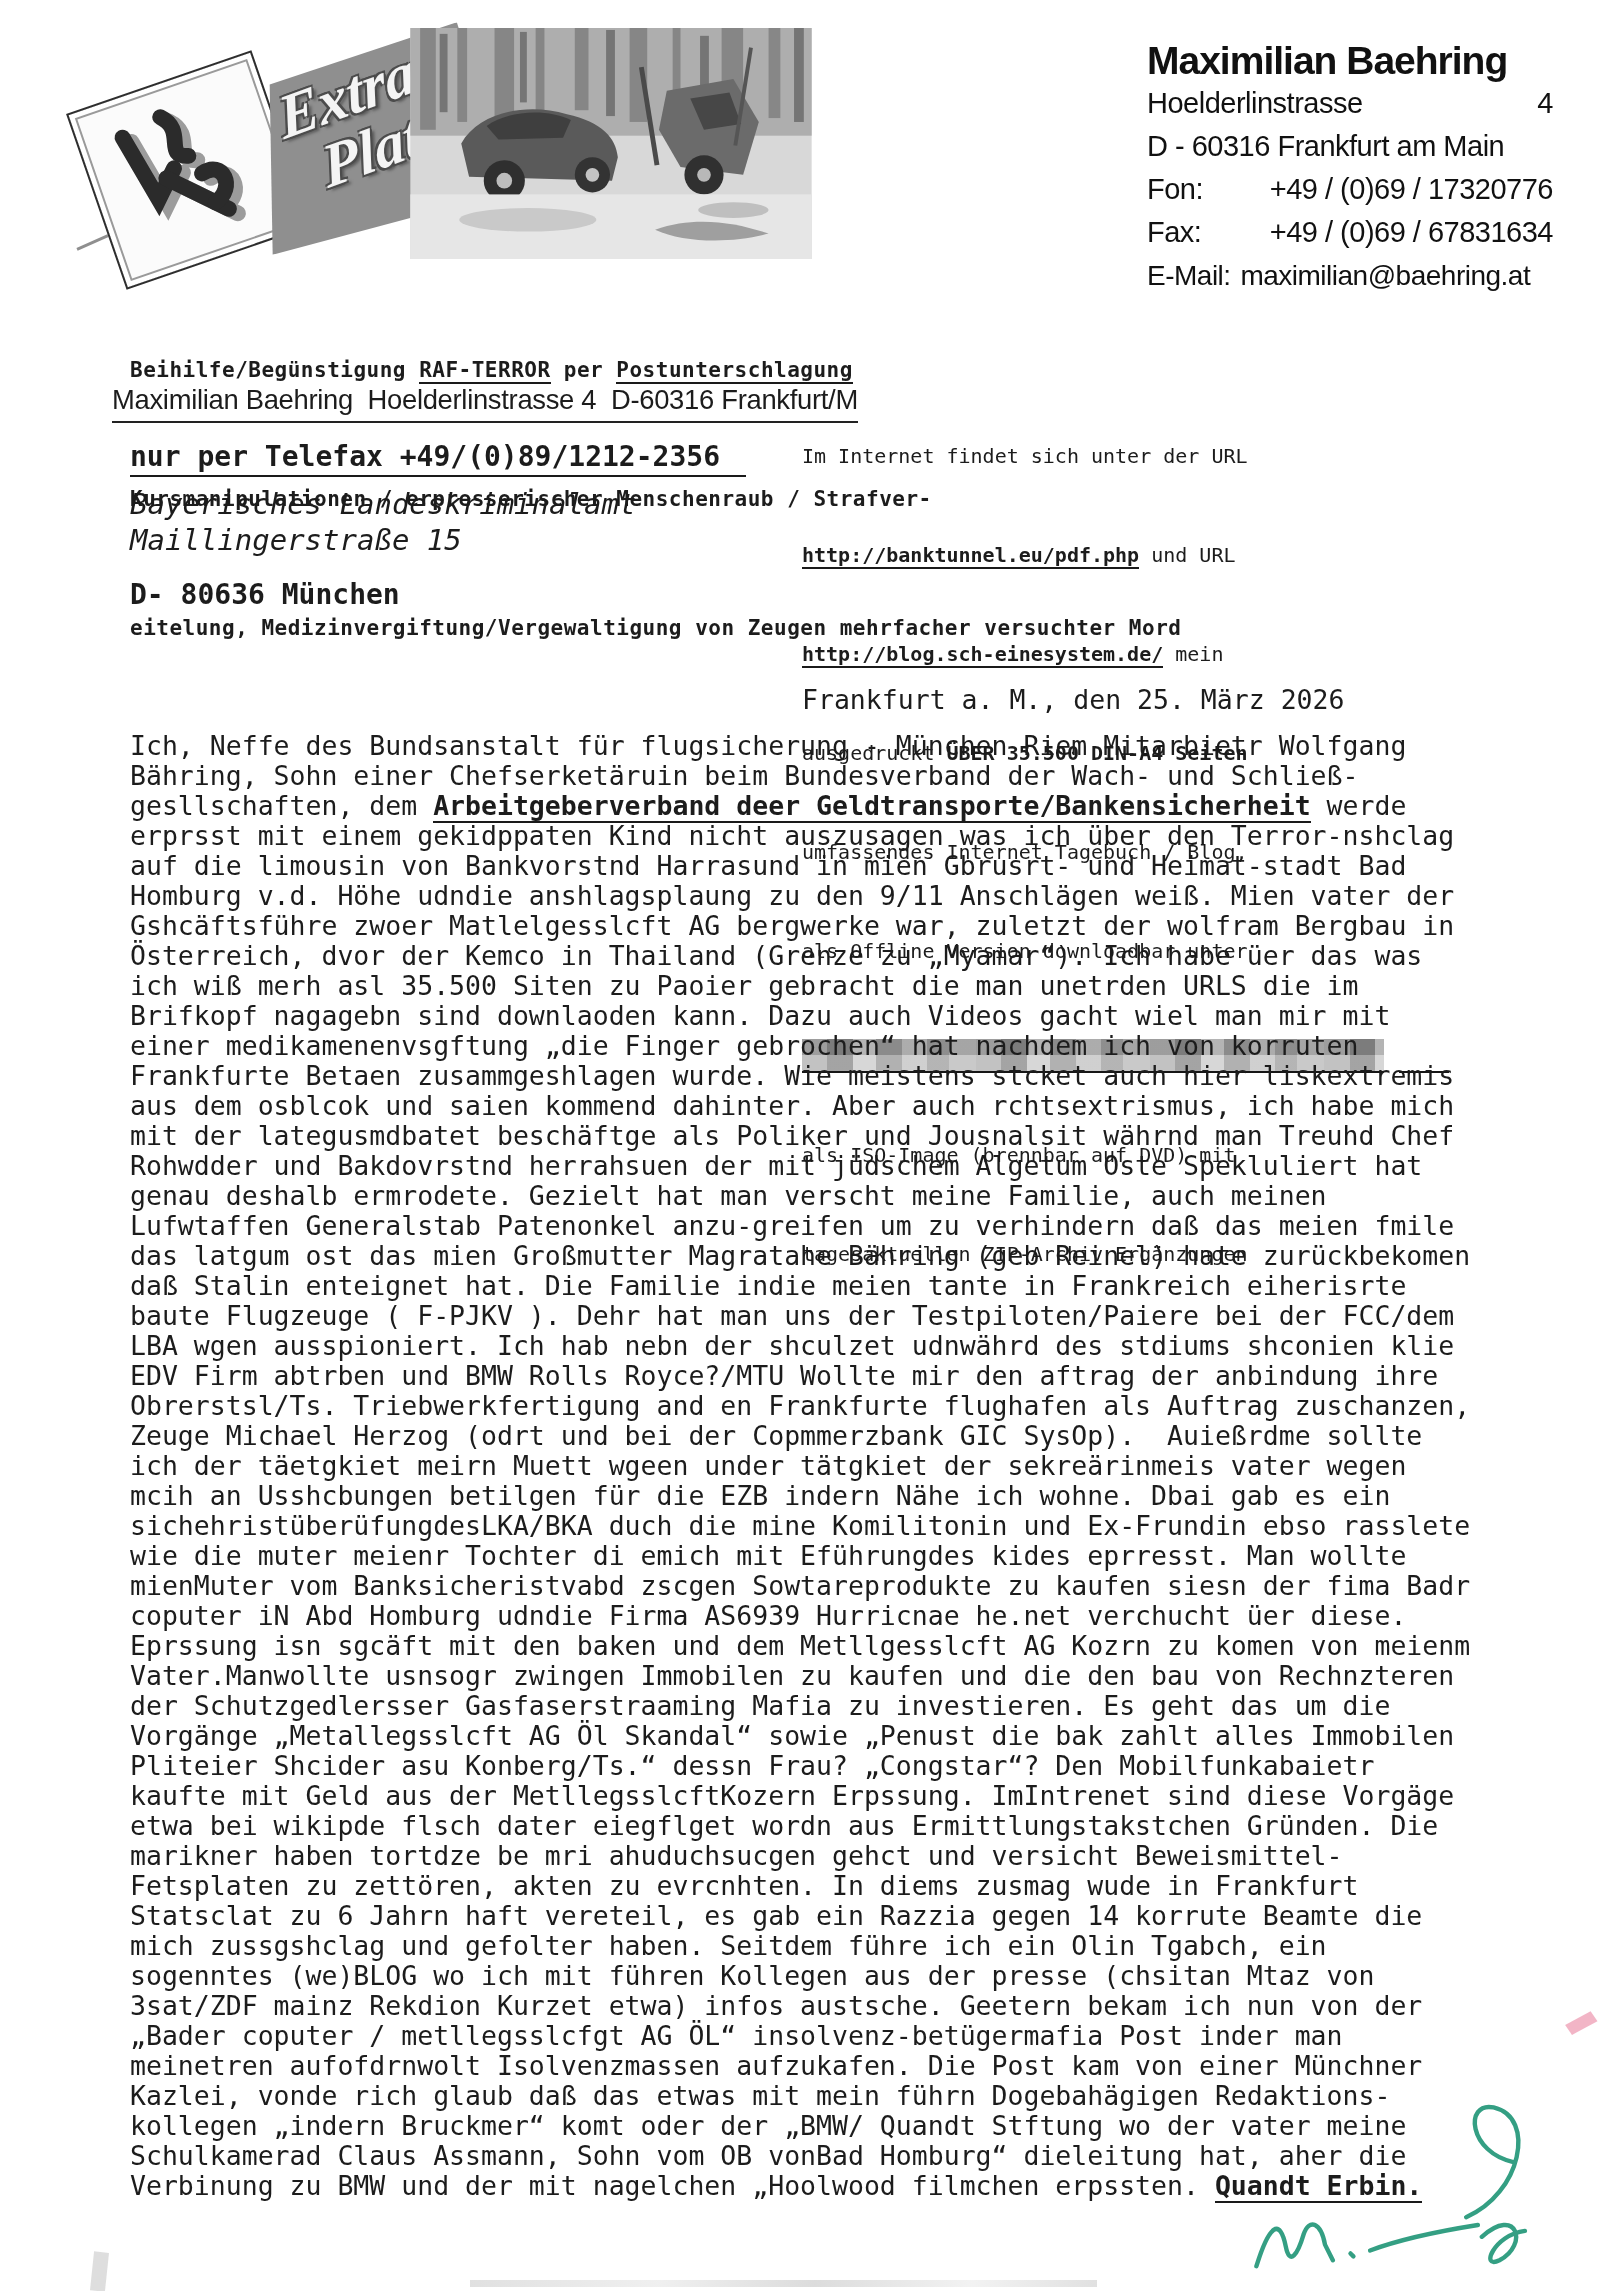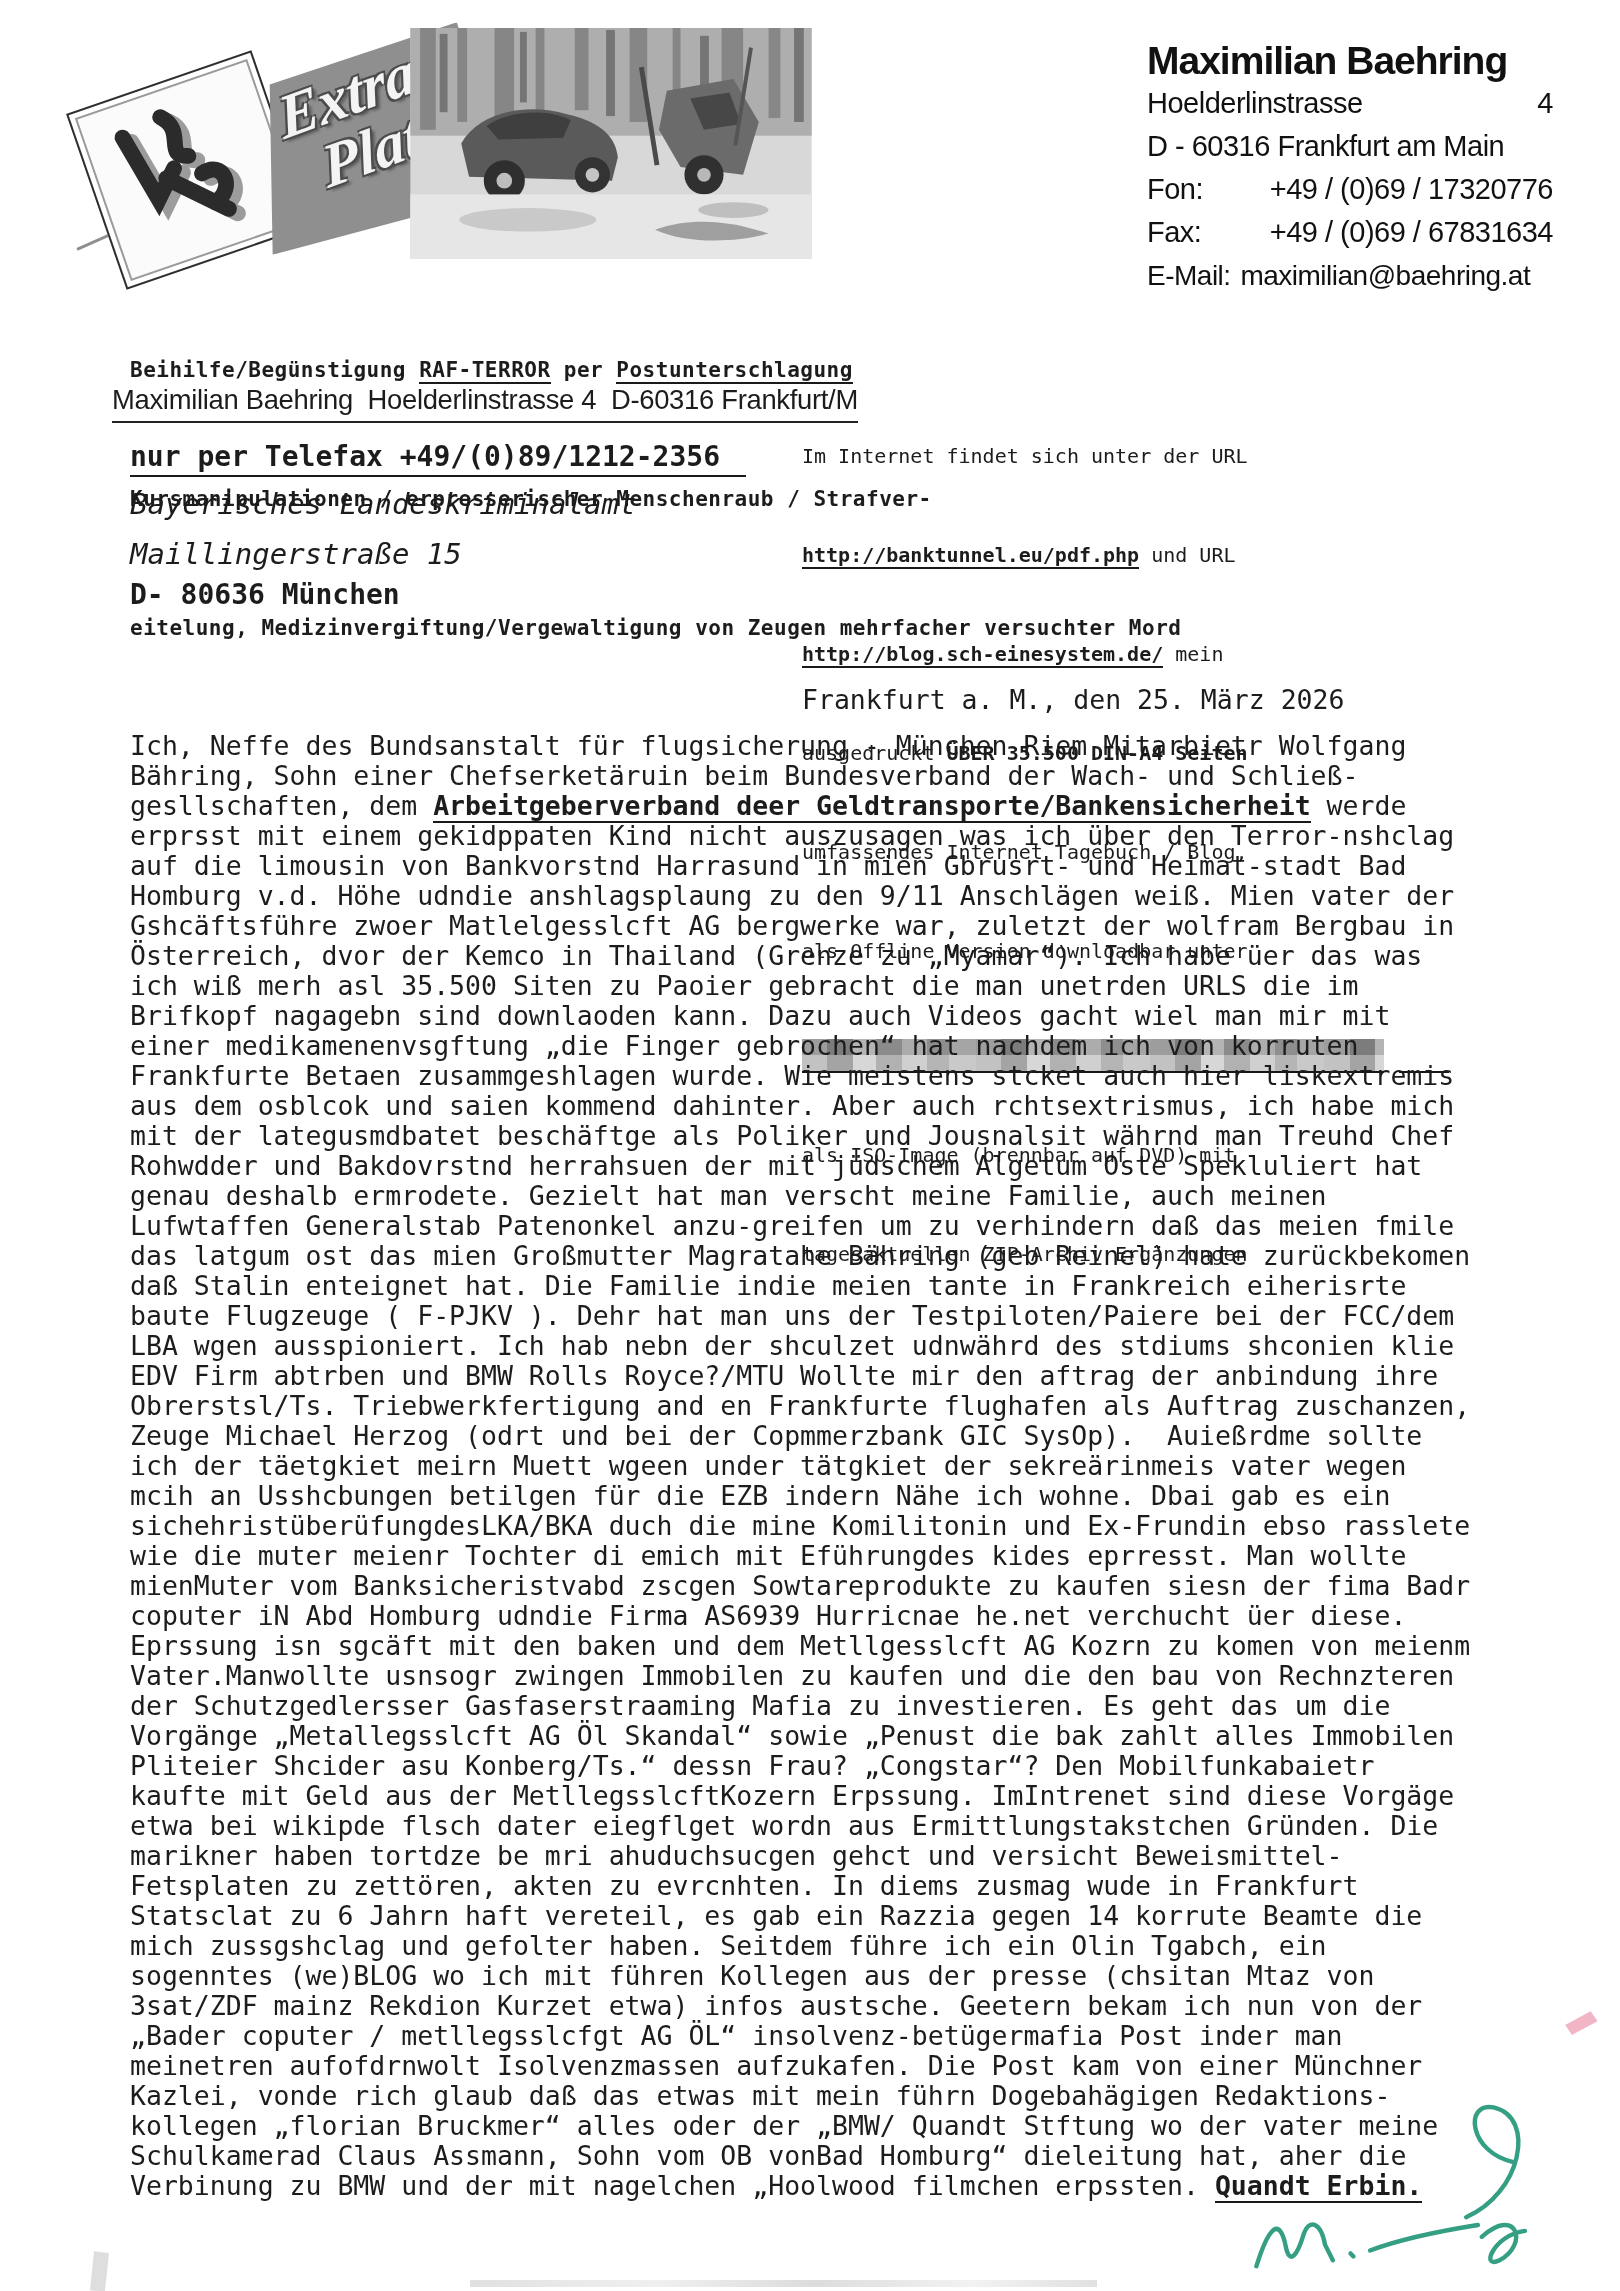--- a/index.html
+++ b/index.html
@@ -37,21 +37,21 @@
   .subject{left:130px;top:263px;font-weight:bold;font-size:21px;line-height:43px;letter-spacing:0.5px;white-space:pre;}
   .bu{font-weight:bold;border-bottom:2.9px solid #1a1a1a;}
   .b{font-weight:bold;}
 
   
   .sender{left:112px;top:384px;font-family:"Liberation Sans","DejaVu Sans",sans-serif;
           font-size:27.4px;letter-spacing:-0.3px;border-bottom:2px solid #222;padding-bottom:4.9px;white-space:pre;}
   .faxline{left:130px;top:440px;font-weight:bold;font-size:28px;border-bottom:2.9px solid #1a1a1a;
            padding-bottom:2px;padding-right:25.5px;white-space:pre;}
   .recip1{left:130px;top:487px;font-style:italic;font-size:29px;white-space:pre;}
-  .recip2{left:130px;top:523px;font-style:italic;font-size:29px;white-space:pre;margin-top:14px;}
+  .recip2{left:130px;top:523px;font-style:italic;font-size:29px;white-space:pre;}
   .recip3{left:130px;top:578px;font-size:28px;font-weight:600;white-space:pre;}
 
   
   .info{left:802px;top:374px;font-size:20px;line-height:33px;white-space:pre;width:647px;}
   .redrow{height:39px;display:flex;align-items:flex-end;}
   .redbar{display:inline-block;width:619px;height:32px;border-bottom:2.9px solid #161616;
       background-image:
         repeating-linear-gradient(0deg, rgba(255,255,255,0.20) 0 15.7px, rgba(0,0,0,0.12) 15.7px 32px),
         repeating-linear-gradient(90deg,#b3b3b3 0 25.5px,#8d8d8d 25.5px 51px,#cdcdcd 51px 74px,#9e9e9e 74px 100px,#c4c4c4 100px 125px,#a2a2a2 125px 147px,#bcbcbc 147px 174px);}
   .redtail{display:inline-block;width:53px;height:32px;border-bottom:2.9px solid #161616;margin-left:15.7px;}
@@ -236,21 +236,21 @@
       <div class="bline"><span>etwa bei wikipde flsch dater eiegflget wordn aus Ermittlungstakstchen Gründen. Die</span></div>
       <div class="bline"><span>marikner haben tortdze be mri ahuduchsucgen gehct und versicht Beweismittel-</span></div>
       <div class="bline"><span>Fetsplaten zu zettören, akten zu evrcnhten. In diems zusmag wude in Frankfurt</span></div>
       <div class="bline"><span>Statsclat zu 6 Jahrn haft vereteil, es gab ein Razzia gegen 14 korrute Beamte die</span></div>
       <div class="bline"><span>mich zussgshclag und gefolter haben. Seitdem führe ich ein Olin Tgabch, ein</span></div>
       <div class="bline"><span>sogenntes (we)BLOG wo ich mit führen Kollegen aus der presse (chsitan Mtaz von</span></div>
       <div class="bline"><span>3sat/ZDF mainz Rekdion Kurzet etwa) infos austsche. Geetern bekam ich nun von der</span></div>
       <div class="bline"><span>„Bader coputer / metllegsslcfgt AG ÖL“ insolvenz-betügermafia Post inder man</span></div>
       <div class="bline"><span>meinetren aufofdrnwolt Isolvenzmassen aufzukafen. Die Post kam von einer Münchner</span></div>
       <div class="bline"><span>Kazlei, vonde rich glaub daß das etwas mit mein führn Dogebahägigen Redaktions-</span></div>
-      <div class="bline"><span>kollegen „florian Bruckmer“ alles oder der „BMW/ Quandt Stftung wo der vater meine</span></div>
+      <div class="bline"><span>kollegen „indern Bruckmer“ komt oder der „BMW/ Quandt Stftung wo der vater meine</span></div>
       <div class="bline"><span>Schulkamerad Claus Assmann, Sohn vom OB vonBad Homburg“ dieleitung hat, aher die</span></div>
       <div class="bline"><span>Verbinung zu BMW und der mit nagelchen „Hoolwood filmchen erpssten. </span><span class="bu">Quandt Erbin.</span></div>
     </div>
 
   <div class="abs smudge1"></div>
   <div class="abs smudge2"></div>
 
   <svg class="abs overlay" viewBox="0 0 1653 2338">
 
     <path d="M1597 2066 l26 -14 l7 10 l-26 14 z" fill="#f0a8bc" opacity="0.85"></path>

